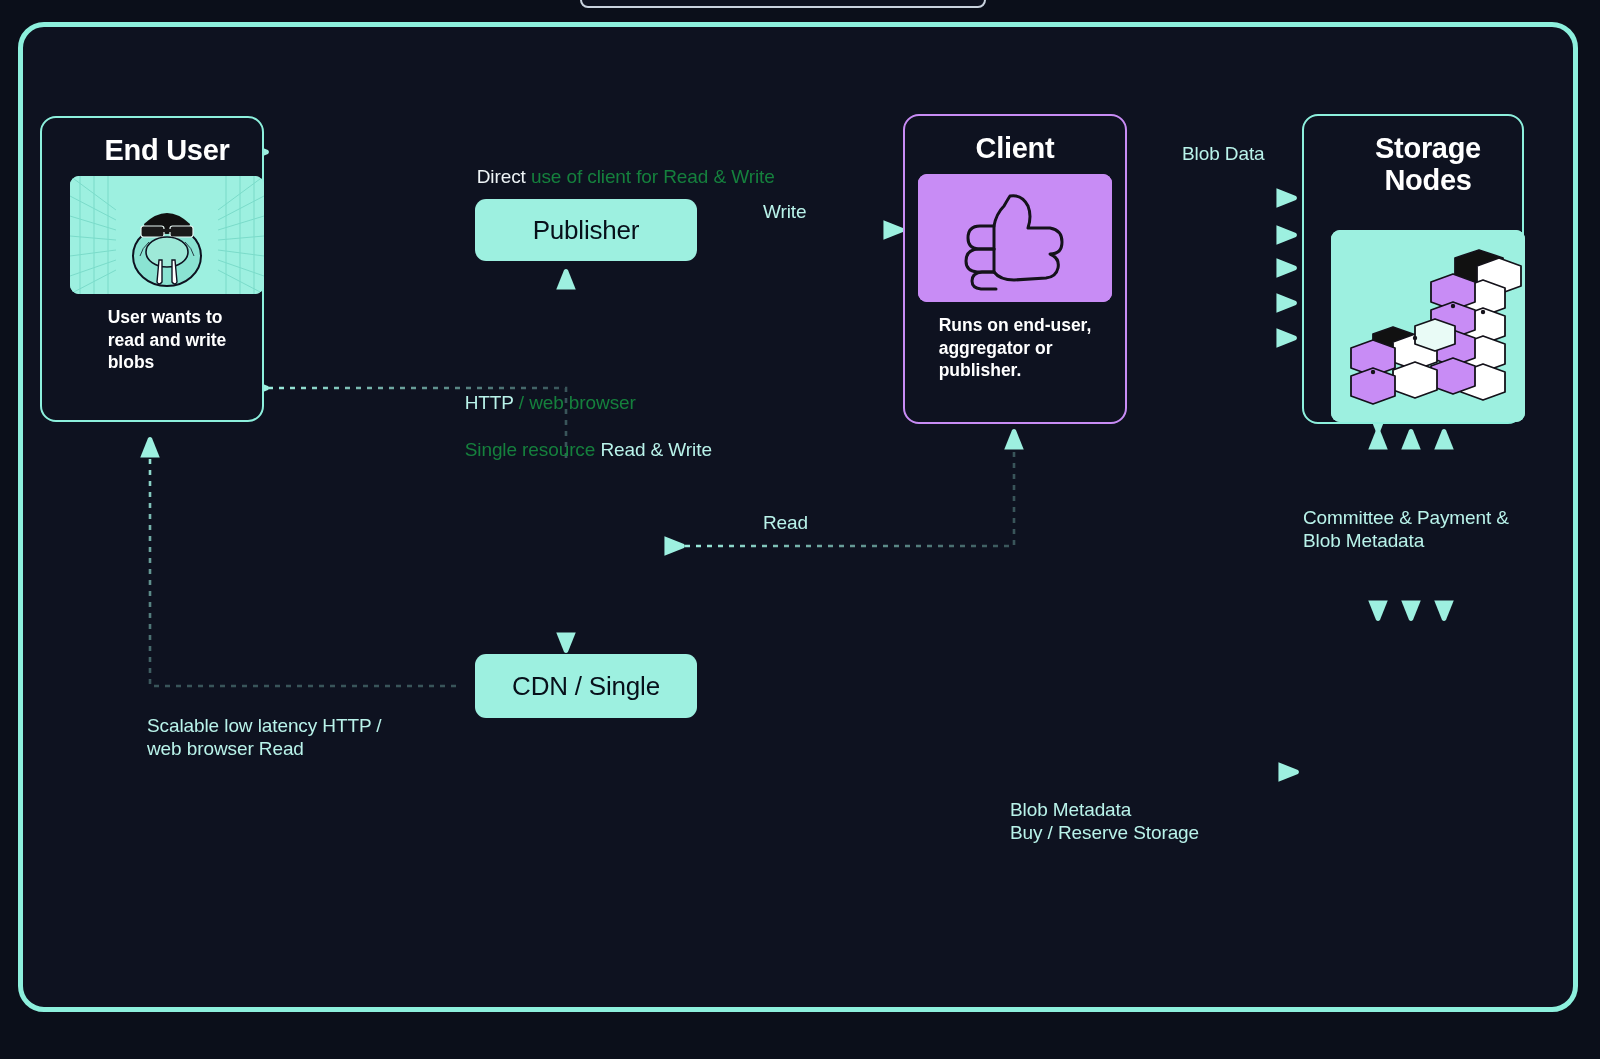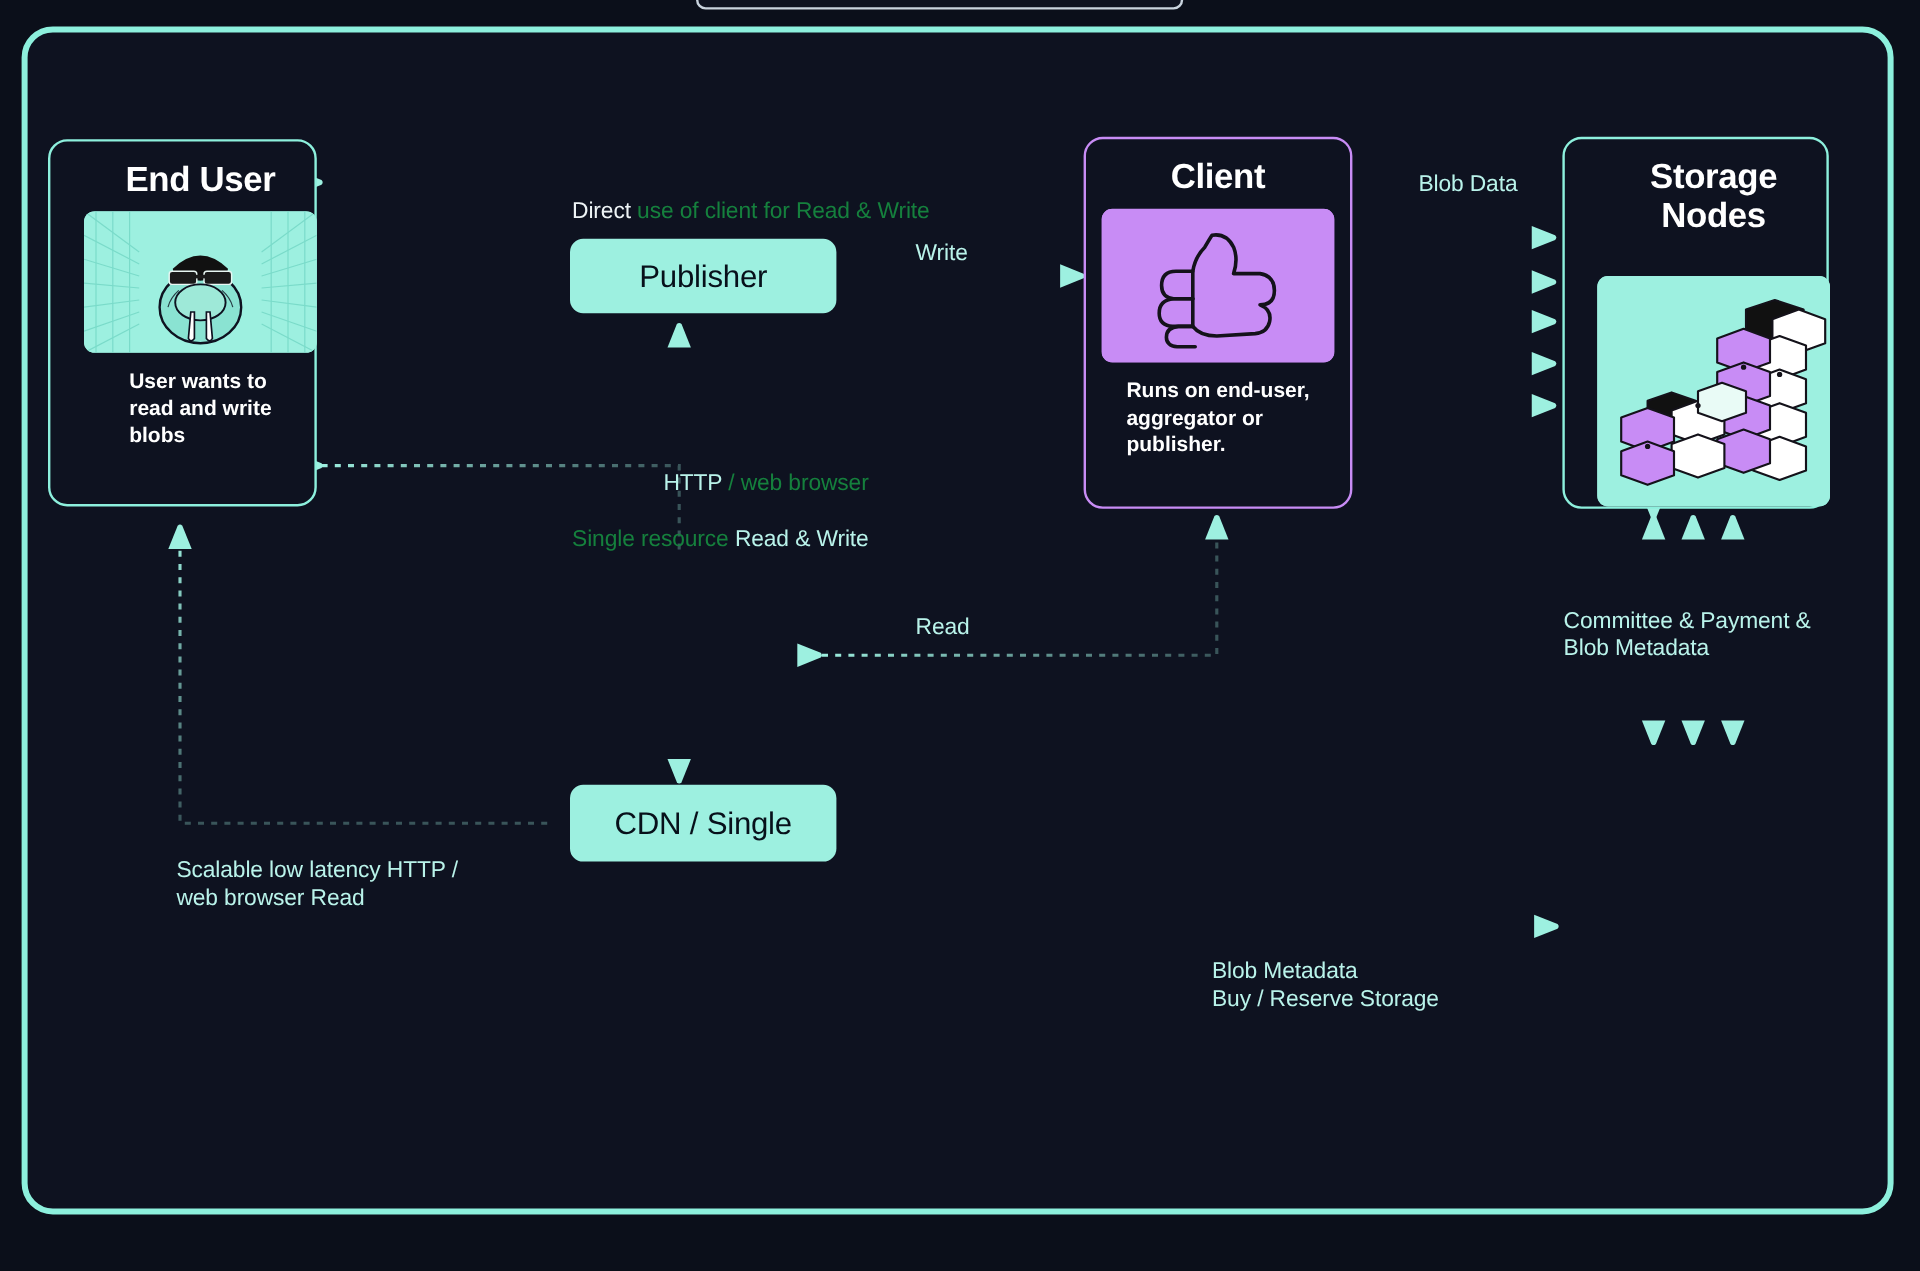--- a/index.html
+++ b/index.html
@@ -329,21 +329,21 @@
   <div class="edge-label" style="left:456px; top:142px;">
     <span class="bright">Direct</span><span class="dim"> use of client for Read &amp; Write</span>
   </div>
 
   <div class="edge-label" style="left:763px; top:200px;">Write</div>
 
   <div class="edge-label" style="left:1182px; top:142px;">Blob Data</div>
 
   <div class="edge-label" style="left:763px; top:511px;">Read</div>
 
-  <div class="edge-label" style="left:456px; top:368px;text-align:right;">
+  <div class="edge-label" style="left:444px; top:368px;">
     <span class="accent">HTTP</span><span class="dim"> / web browser</span><br>
     <span class="dim">Single resource </span><span class="accent">Read &amp; Write</span>
   </div>
 
   <div class="edge-label" style="left:147px; top:714px; white-space:pre-line;">Scalable low latency HTTP /
 web browser Read</div>
 
   <div class="edge-label" style="left:1303px; top:506px; white-space:pre-line;">Committee &amp; Payment &amp;
 Blob Metadata</div>
 

